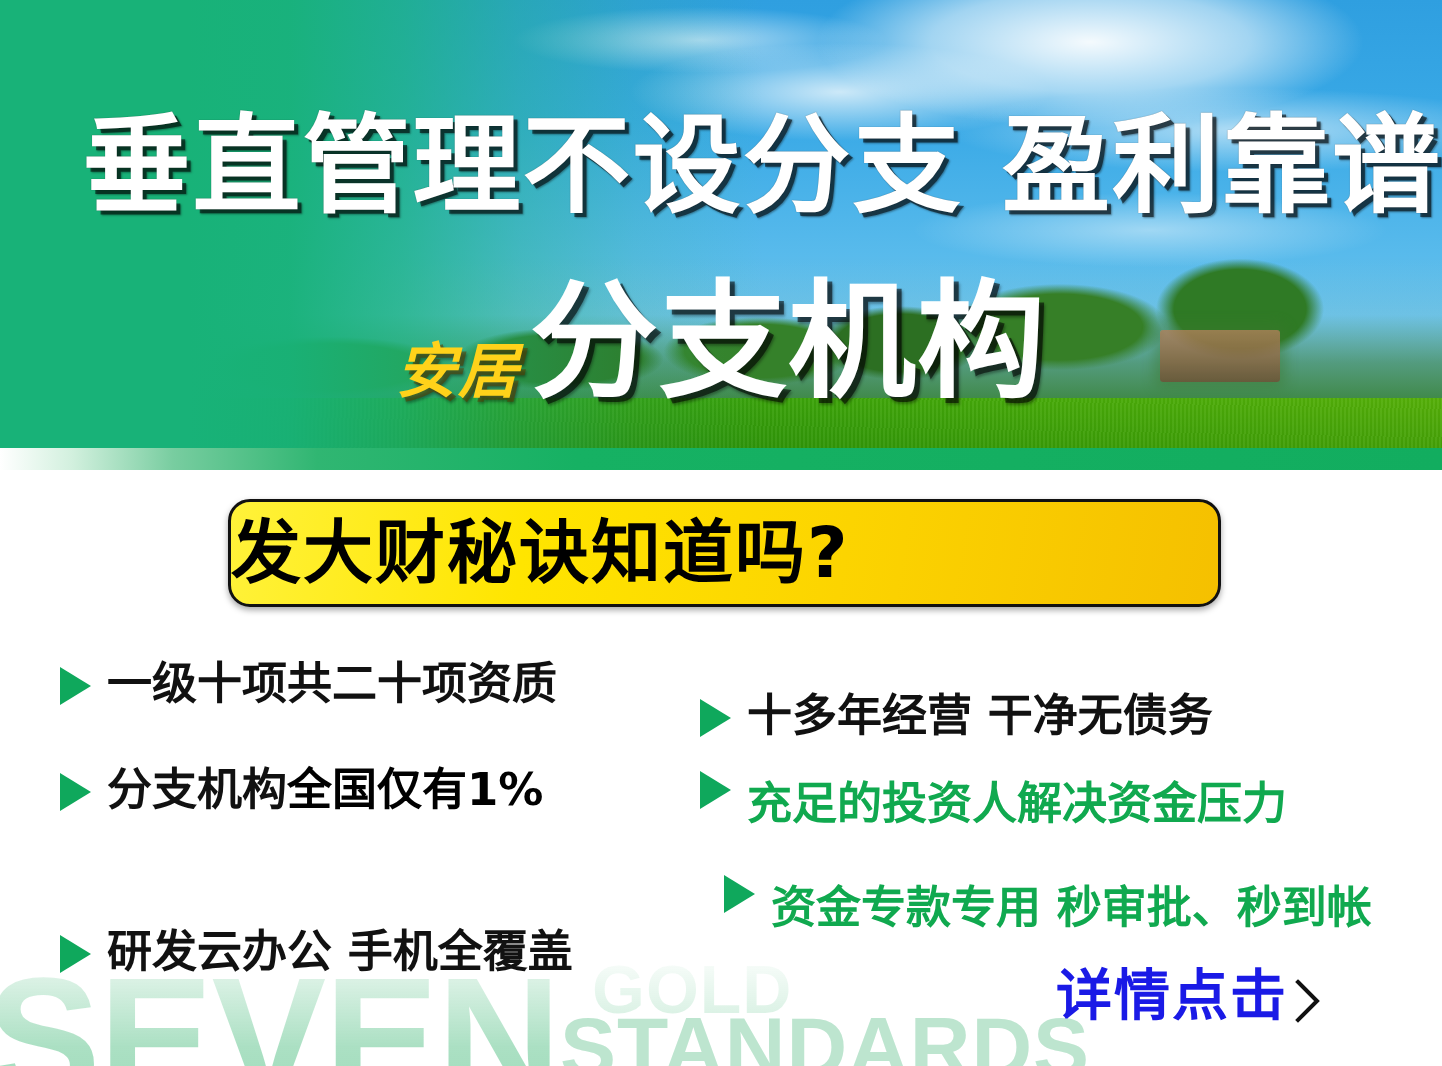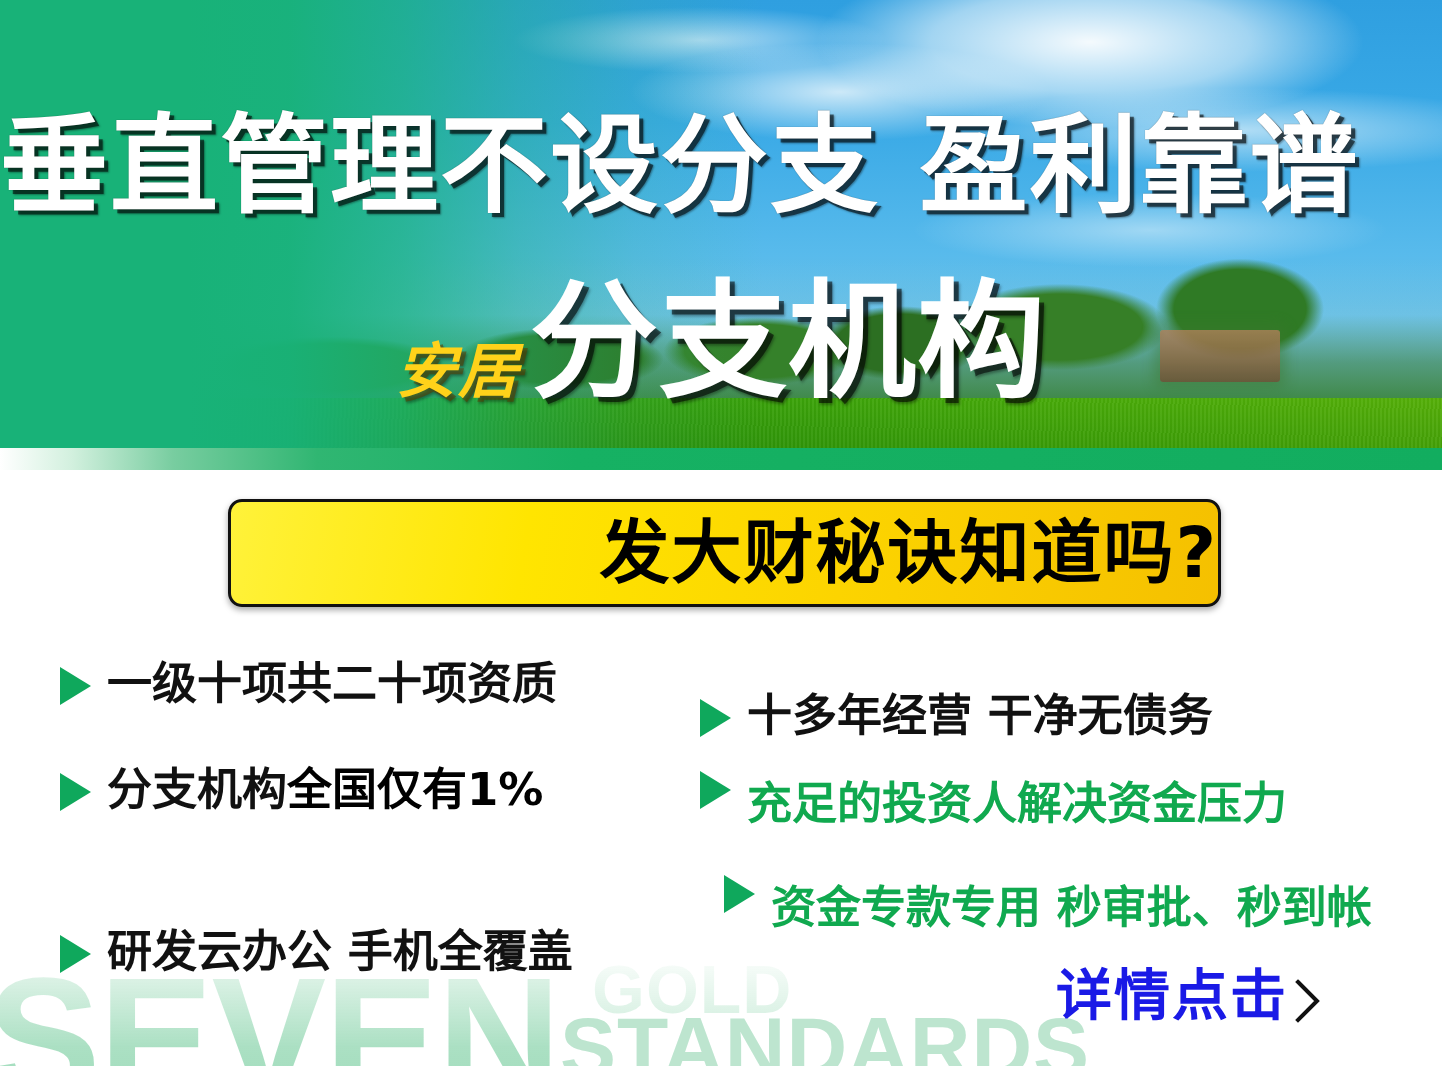--- a/index.html
+++ b/index.html
@@ -72,21 +72,21 @@
     position:absolute; left:0; right:0; top:448px; height:22px;
     background:linear-gradient(90deg,
       rgba(255,255,255,1) 0%, rgba(210,240,222,1) 5%,
       rgba(120,205,160,1) 12%, rgba(48,182,114,1) 22%,
       #16b163 40%, #12ad5f 100%);
   }
 
   
   .hero-line1 {
     position:absolute; left:0; right:0; top:112px;
-    text-align:left;
+    text-align:right;
     font-size:108px; line-height:1.0; font-weight:bold;
     color:#ffffff; letter-spacing:2px; white-space:nowrap;
     font-family:"DejaVu Sans","Liberation Sans",sans-serif;
     text-shadow:
        4px 4px 0 rgba(0,0,0,.55),
        5px 5px 2px rgba(0,0,0,.35),
        0 0 1px rgba(0,0,0,.5);
   }
   .hero-line2 {
     position:absolute; left:0; right:0; top:278px;
@@ -105,22 +105,22 @@
     font-size:128px; font-weight:bold; color:#ffffff; letter-spacing:1px;
     text-shadow:
       5px 5px 0 rgba(0,0,0,.55),
       6px 7px 3px rgba(0,0,0,.35);
   }
 
   
   .yellow-banner {
     position:absolute; left:228px; top:499px; width:993px; height:108px;
     background:linear-gradient(100deg,#FFF23A 0%, #FFE500 30%, #FCD400 62%, #F5C000 100%);
-    border:3px solid #111111; border-radius:14px;
-    display:flex; align-items:center; justify-content:flex-end;
+    border:3px solid #111111; border-radius:22px;
+    display:flex; align-items:center; justify-content:flex-start;
     box-shadow:0 3px 6px rgba(0,0,0,.35);
   }
   .yellow-banner .yb-text {
     font-size:70px; font-weight:bold; color:#000000; letter-spacing:2px;
     white-space:nowrap; line-height:1;
     font-family:"DejaVu Sans","Liberation Sans",sans-serif;
   }
 
   
   .wm { position:absolute; pointer-events:none; user-select:none;

